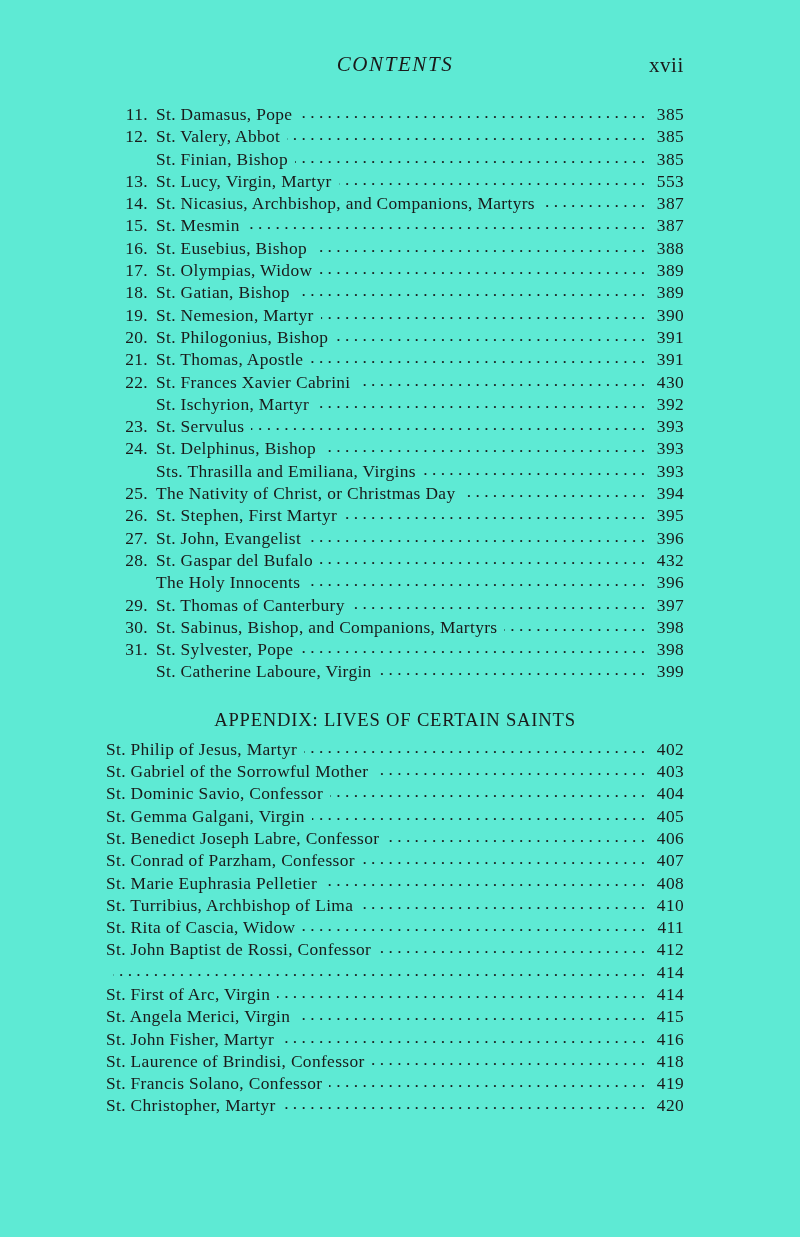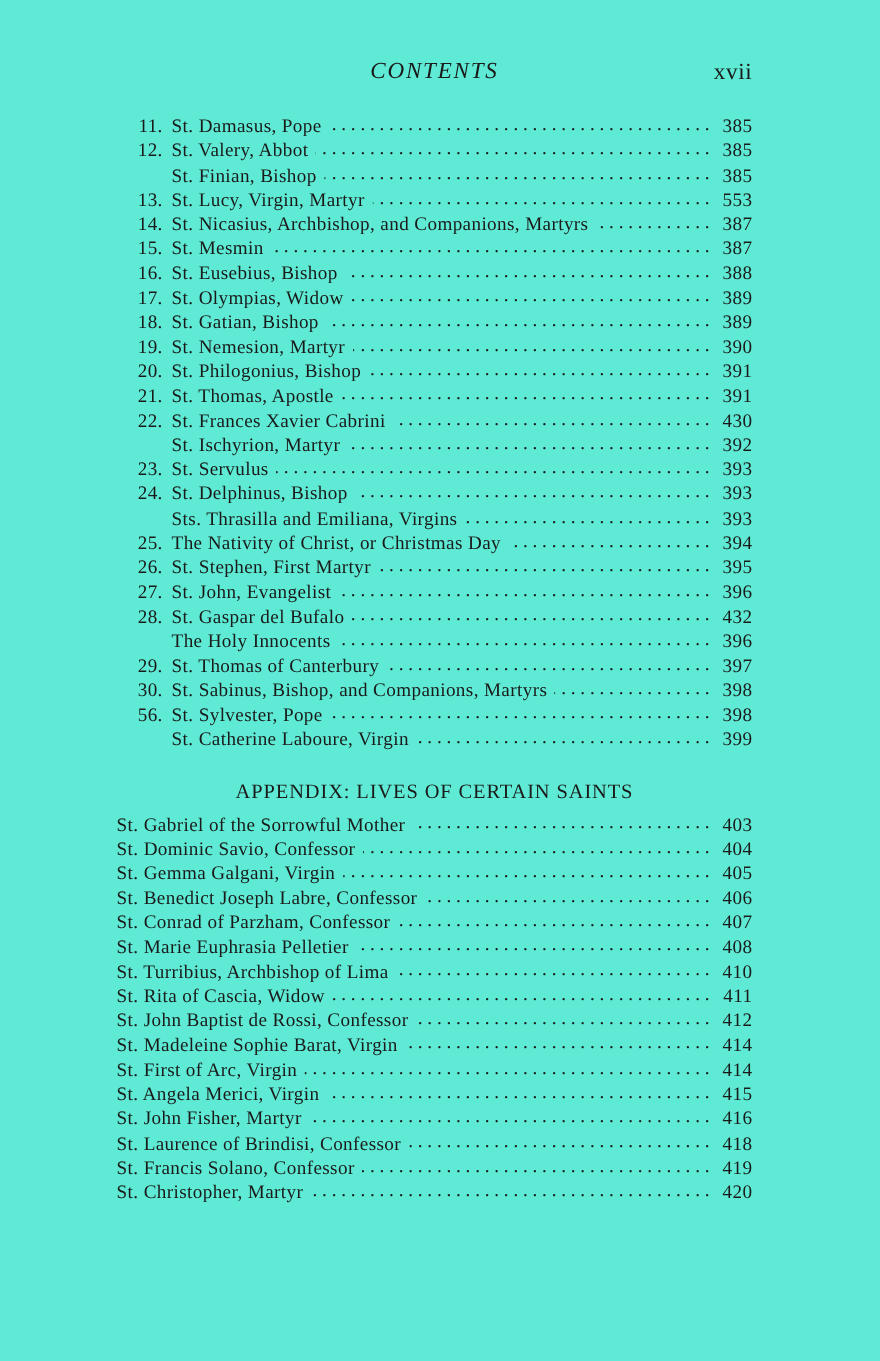--- a/index.html
+++ b/index.html
@@ -263,37 +263,42 @@
           <span class="leader"></span>
           <span class="page-no">397</span>
         </div>
         <div class="toc-row">
           <span class="num">30.</span>
           <span class="label">St. Sabinus, Bishop, and Companions, Martyrs</span>
           <span class="leader"></span>
           <span class="page-no">398</span>
         </div>
         <div class="toc-row">
-          <span class="num">56.</span>
+          <span class="num">31.</span>
           <span class="label">St. Sylvester, Pope</span>
           <span class="leader"></span>
           <span class="page-no">398</span>
         </div>
         <div class="toc-row cont">
           <span class="num"></span>
           <span class="label">St. Catherine Laboure, Virgin</span>
           <span class="leader"></span>
           <span class="page-no">399</span>
         </div>
       </div>
 
     <div class="appendix-heading">APPENDIX: LIVES OF CERTAIN SAINTS</div>
 
     <div id="appendix-list">
         <div class="toc-row appendix-row">
+          <span class="label">St. Philip of Jesus, Martyr</span>
+          <span class="leader"></span>
+          <span class="page-no">402</span>
+        </div>
+        <div class="toc-row appendix-row">
           <span class="label">St. Gabriel of the Sorrowful Mother</span>
           <span class="leader"></span>
           <span class="page-no">403</span>
         </div>
         <div class="toc-row appendix-row">
           <span class="label">St. Dominic Savio, Confessor</span>
           <span class="leader"></span>
           <span class="page-no">404</span>
         </div>
         <div class="toc-row appendix-row">
@@ -325,21 +330,20 @@
           <span class="label">St. Rita of Cascia, Widow</span>
           <span class="leader"></span>
           <span class="page-no">411</span>
         </div>
         <div class="toc-row appendix-row">
           <span class="label">St. John Baptist de Rossi, Confessor</span>
           <span class="leader"></span>
           <span class="page-no">412</span>
         </div>
         <div class="toc-row appendix-row">
-          <span class="label">St. Madeleine Sophie Barat, Virgin</span>
           <span class="leader"></span>
           <span class="page-no">414</span>
         </div>
         <div class="toc-row appendix-row">
           <span class="label">St. First of Arc, Virgin</span>
           <span class="leader"></span>
           <span class="page-no">414</span>
         </div>
         <div class="toc-row appendix-row">
           <span class="label">St. Angela Merici, Virgin</span>

